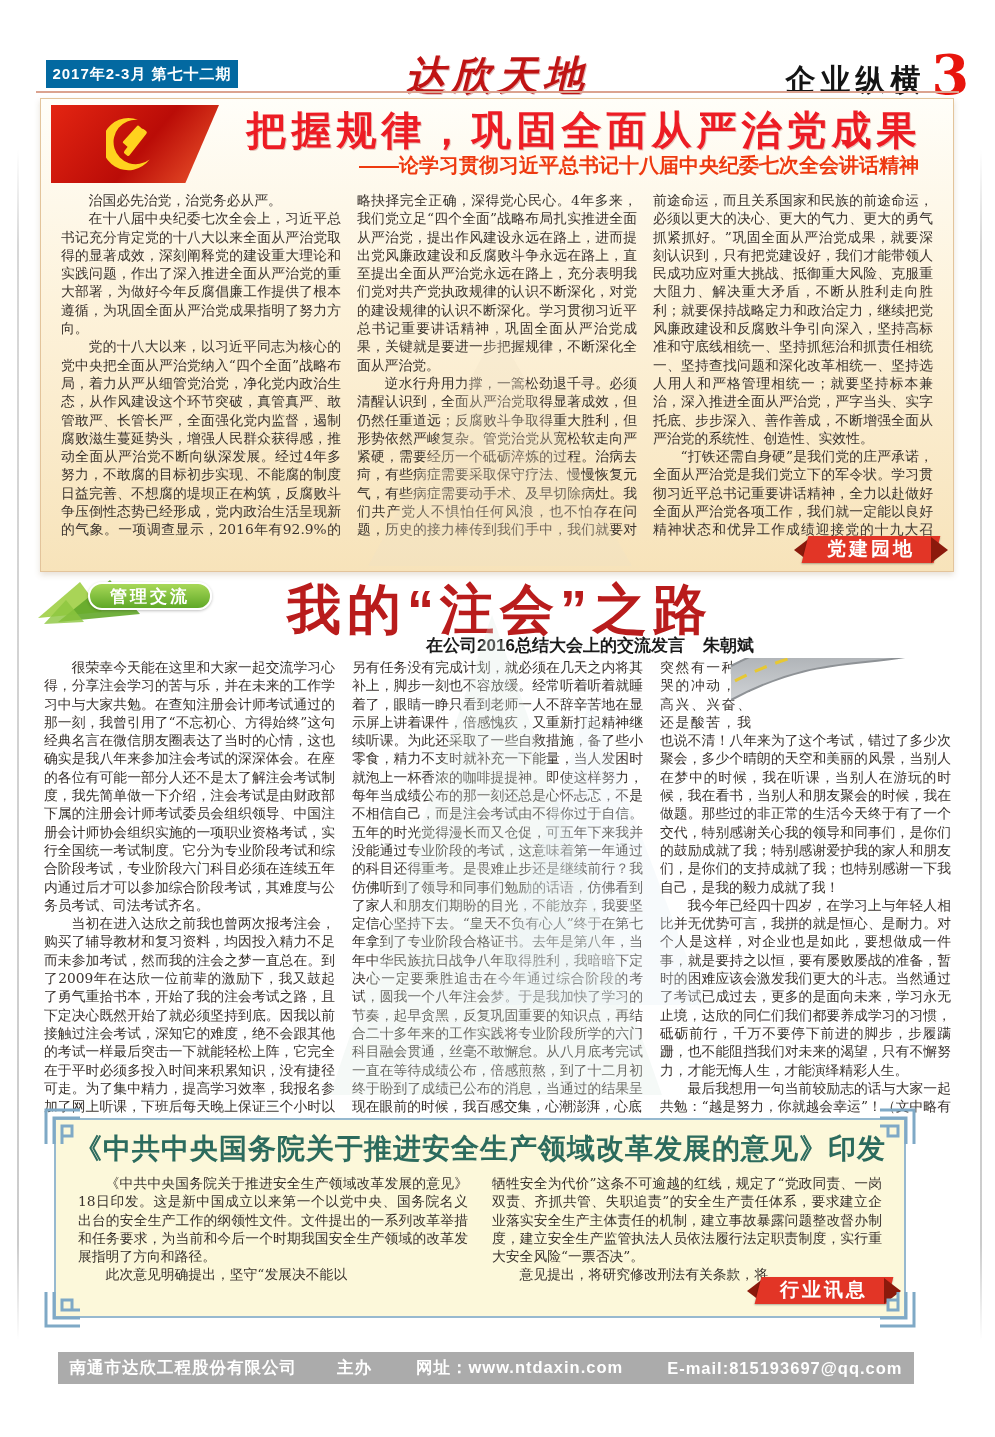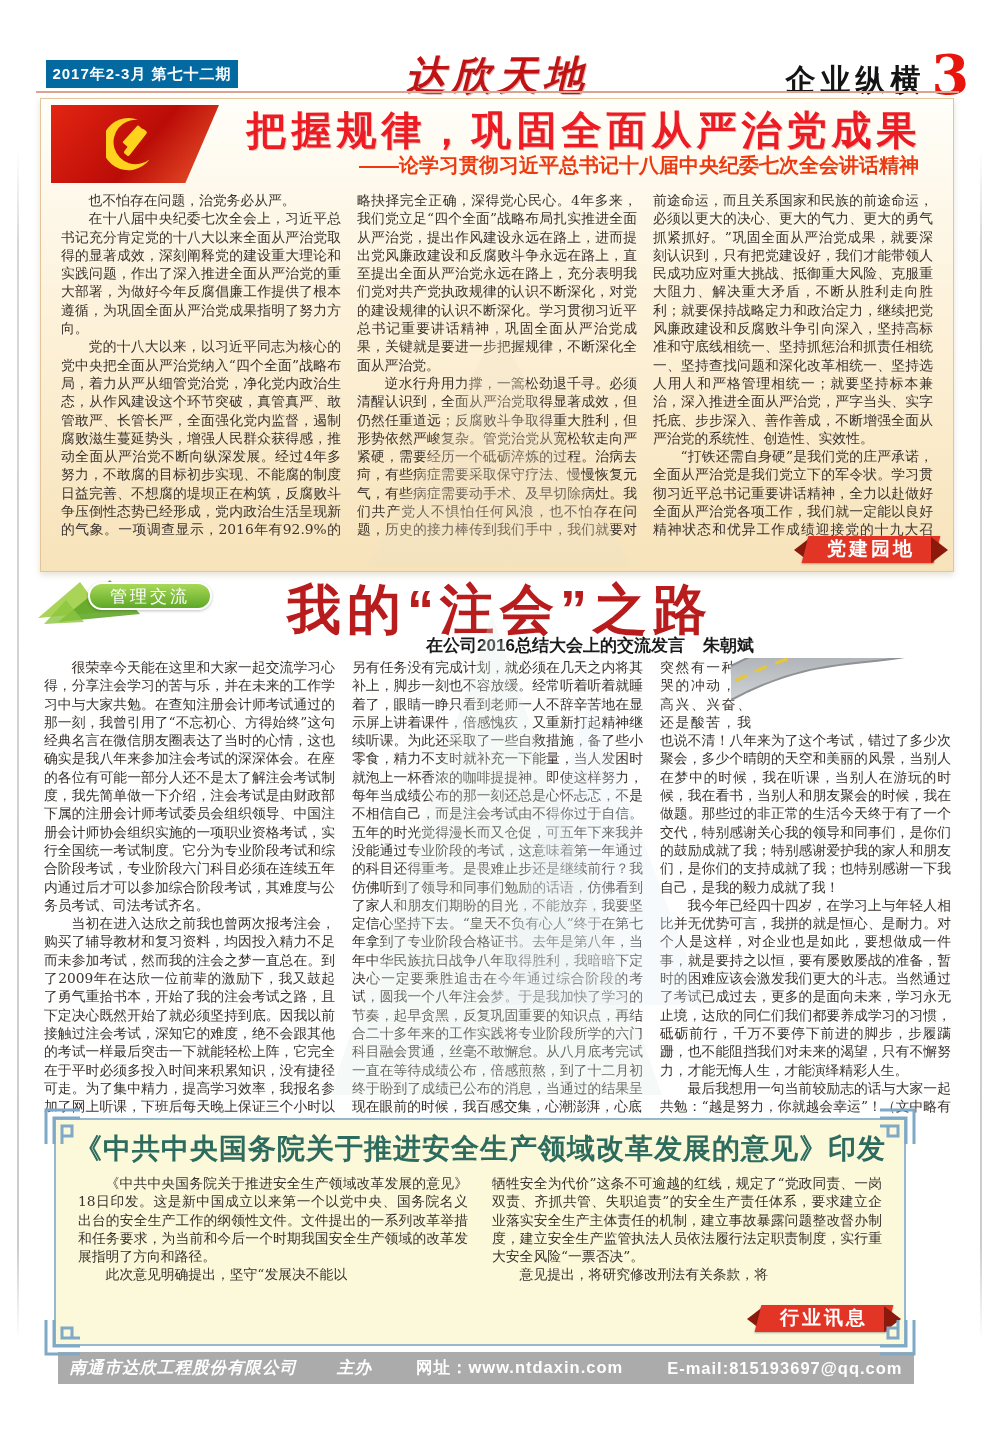--- a/index.html
+++ b/index.html
@@ -58,50 +58,50 @@
     transform:skewX(-14deg); color:#fff; font-family:"Liberation Sans",sans-serif; font-weight:bold;
     font-size:19px; line-height:26px; letter-spacing:3px; box-shadow:0 1px 2px rgba(0,0,0,.3); }
   .ribbon .ribbon-body span { display:inline-block; transform:skewX(14deg); }
 
   
   .a2 { position:absolute; left:0; top:574px; width:995px; height:544px; }
   .leaf-badge { position:absolute; left:36px; top:4px; width:230px; height:48px; }
   .leaf-badge svg { position:absolute; left:0; top:0; }
   .leaf-pill { position:absolute; left:52px; top:4px; height:28px; padding:0 20px;
     background:linear-gradient(180deg,#a8d858 0%,#5fa827 100%); border:2px solid #fff; border-radius:15px;
-    color:#fff; font-family:"Liberation Sans",sans-serif; font-weight:normal; font-size:17px; line-height:25px;
+    color:#fff; font-family:"Liberation Sans",sans-serif; font-weight:bold; font-size:17px; line-height:25px;
     letter-spacing:3px; box-shadow:0 1px 3px rgba(0,0,0,.25); }
   .a2-title { position:absolute; left:210px; width:580px; top:0; text-align:center;
     font-family:"Liberation Sans",sans-serif; font-weight:900; font-size:54px; letter-spacing:6px; color:#b91c1c; white-space:nowrap; }
   .a2-sub { position:absolute; left:400px; width:380px; top:60px; text-align:center;
     font-family:"Liberation Sans",sans-serif; font-weight:bold; font-size:17px; color:#1a1a1a; white-space:nowrap; }
   .a2-sub .author { margin-left:18px; }
   .a2-cols { position:absolute; left:44px; right:44px; top:84px; bottom:4px; display:flex; gap:17px; }
   .road-float { float:right; width:192px; height:66px; margin:0 0 2px 8px; position:relative; }
   .road-float svg { position:absolute; right:-8px; top:-54px; width:228px; height:122px; }
 
   
-  .a3-box { position:absolute; left:54px; top:1118px; width:852px; height:228px;
+  .a3-box { position:absolute; left:54px; top:1118px; width:852px; height:200px;
     background:#fcf8da; border:2px solid #97b9cf; }
   .a3-title { position:absolute; left:10px; right:10px; top:10px; text-align:center;
     font-family:"Liberation Sans",sans-serif; font-weight:900; font-size:28px; letter-spacing:1px; color:#2c6b5d; white-space:nowrap; }
   .a3-cols { position:absolute; left:22px; right:22px; top:54px; bottom:8px; display:flex; gap:24px; }
   .a3-box .ribbon { right:14px; bottom:12px; }
   .corner { position:absolute; width:40px; height:40px; z-index:3; }
   .corner svg { width:40px; height:40px; }
   .c-tl { left:-14px; top:-14px; }
   .c-tr { right:-14px; top:-14px; transform:rotate(90deg); }
   .c-br { right:-14px; bottom:-14px; transform:rotate(180deg); }
   .c-bl { left:-14px; bottom:-14px; transform:rotate(270deg); }
 
   
   .footer-bar { position:absolute; left:58px; top:1352px; width:856px; height:32px; background:#ababab;
     display:flex; align-items:center; justify-content:center; gap:44px;
     color:#ffffff; font-family:"Liberation Sans",sans-serif; font-weight:bold; font-size:16.5px; letter-spacing:1px; }
-  .footer-bar .grp { display:flex; gap:40px;font-style:italic; }
+  .footer-bar .grp { display:flex; gap:40px; }
 </style>
 </head>
 <body>
 
 <div class="page">
 
   <div class="issue-badge">2017年2-3月 第七十二期</div>
   <div class="masthead">达欣天地</div>
   <div class="section-head">
     <span class="section-name">企业纵横</span>
@@ -116,21 +116,21 @@
       <svg viewBox="0 0 60 60" aria-hidden="true">
         <path d="M33 5 a23 23 0 1 0 12 41 a27 27 0 1 1 -12 -41" fill="#ffd21e"></path>
         <rect x="27" y="12" width="7" height="32" rx="2" transform="rotate(38 30 28)" fill="#ffd21e"></rect>
         <rect x="16" y="18" width="24" height="8" rx="1" transform="rotate(-48 28 22)" fill="#ffd21e"></rect>
       </svg>
     </div>
     <h1 class="a1-title">把握规律，巩固全面从严治党成果</h1>
     <div class="a1-subtitle">——论学习贯彻习近平总书记十八届中央纪委七次全会讲话精神</div>
     <div class="a1-cols">
       <div class="col">
-          <p class="para">也不怕存在问题，治党务必从严。</p>
+          <p class="para">治国必先治党，治党务必从严。</p>
           <p class="para">在十八届中央纪委七次全会上，习近平总书记充分肯定党的十八大以来全面从严治党取得的显著成效，深刻阐释党的建设重大理论和实践问题，作出了深入推进全面从严治党的重大部署，为做好今年反腐倡廉工作提供了根本遵循，为巩固全面从严治党成果指明了努力方向。</p>
           <p class="para">党的十八大以来，以习近平同志为核心的党中央把全面从严治党纳入“四个全面”战略布局，着力从严从细管党治党，净化党内政治生态，从作风建设这个环节突破，真管真严、敢管敢严、长管长严，全面强化党内监督，遏制腐败滋生蔓延势头，增强人民群众获得感，推动全面从严治党不断向纵深发展。经过4年多努力，不敢腐的目标初步实现、不能腐的制度日益完善、不想腐的堤坝正在构筑，反腐败斗争压倒性态势已经形成，党内政治生活呈现新的气象。一项调查显示，2016年有92.9%的群众对全面从严治党、反腐败工作成效表示很满意或比较满意，比2012年提高17.9个百分点。</p>
         </div>
       <div class="col">
           <p class="para noind">略抉择完全正确，深得党心民心。4年多来，我们党立足“四个全面”战略布局扎实推进全面从严治党，提出作风建设永远在路上，进而提出党风廉政建设和反腐败斗争永远在路上，直至提出全面从严治党永远在路上，充分表明我们党对共产党执政规律的认识不断深化，对党的建设规律的认识不断深化。学习贯彻习近平总书记重要讲话精神，巩固全面从严治党成果，关键就是要进一步把握规律，不断深化全面从严治党。</p>
           <p class="para">逆水行舟用力撑，一篙松劲退千寻。必须清醒认识到，全面从严治党取得显著成效，但仍然任重道远；反腐败斗争取得重大胜利，但形势依然严峻复杂。管党治党从宽松软走向严紧硬，需要经历一个砥砺淬炼的过程。治病去疴，有些病症需要采取保守疗法、慢慢恢复元气，有些病症需要动手术、及早切除病灶。我们共产党人不惧怕任何风浪，也不怕存在问题，历史的接力棒传到我们手中，我们就要对党、对国家、对民族、对人民负责，就要敢于同破坏党的领导、损害党的肌体的行为作斗争。</p>
         </div>
       <div class="col">
           <p class="para noind">前途命运，而且关系国家和民族的前途命运，必须以更大的决心、更大的气力、更大的勇气抓紧抓好。”巩固全面从严治党成果，就要深刻认识到，只有把党建设好，我们才能带领人民成功应对重大挑战、抵御重大风险、克服重大阻力、解决重大矛盾，不断从胜利走向胜利；就要保持战略定力和政治定力，继续把党风廉政建设和反腐败斗争引向深入，坚持高标准和守底线相统一、坚持抓惩治和抓责任相统一、坚持查找问题和深化改革相统一、坚持选人用人和严格管理相统一；就要坚持标本兼治，深入推进全面从严治党，严字当头、实字托底、步步深入、善作善成，不断增强全面从严治党的系统性、创造性、实效性。</p>
           <p class="para">“打铁还需自身硬”是我们党的庄严承诺，全面从严治党是我们党立下的军令状。学习贯彻习近平总书记重要讲话精神，全力以赴做好全面从严治党各项工作，我们就一定能以良好精神状态和优异工作成绩迎接党的十九大召开，为决战决胜全面小康奠定坚实的政治基础。（人民网）</p>

